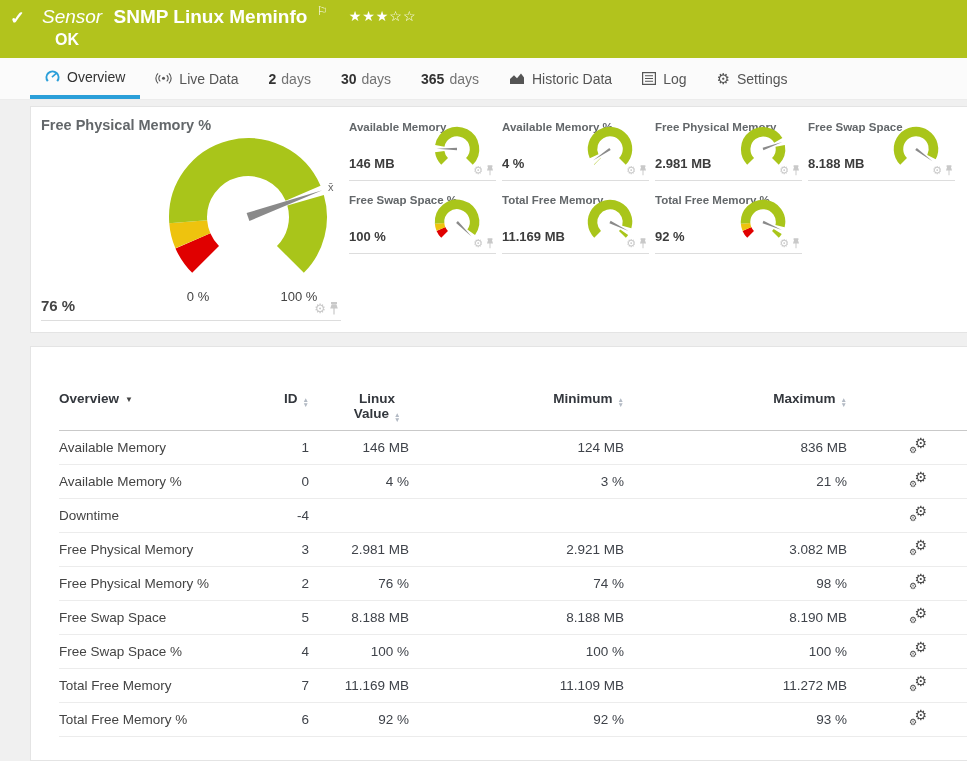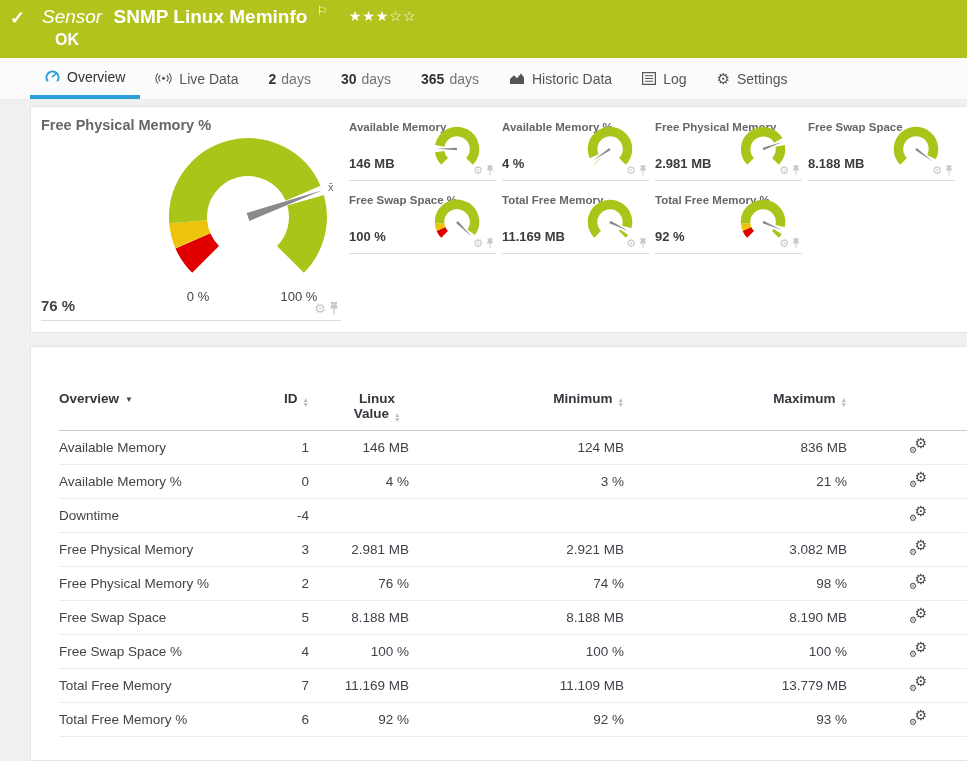--- a/index.html
+++ b/index.html
@@ -398,21 +398,21 @@
     <td class="c-gear">
       <span class="gearset"><span class="gbig">⚙</span><span class="gsmall">⚙</span></span>
     </td>
   </tr>
 
   <tr>
     <td class="c-channel">Total Free Memory</td>
     <td>7</td>
     <td>11.169 MB</td>
     <td>11.109 MB</td>
-    <td>13.779 MB</td>
+    <td>11.272 MB</td>
     <td class="c-gear">
       <span class="gearset"><span class="gbig">⚙</span><span class="gsmall">⚙</span></span>
     </td>
   </tr>
 
   <tr>
     <td class="c-channel">Total Free Memory %</td>
     <td>6</td>
     <td>92 %</td>
     <td>92 %</td>

